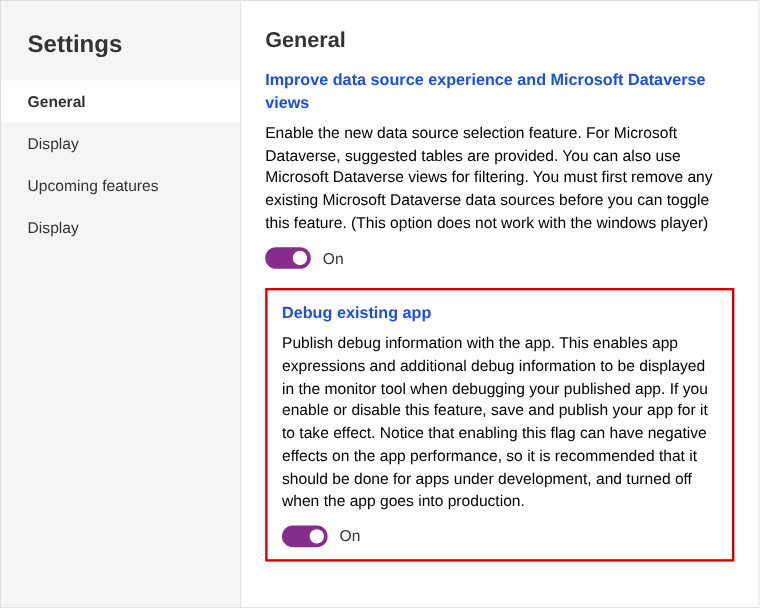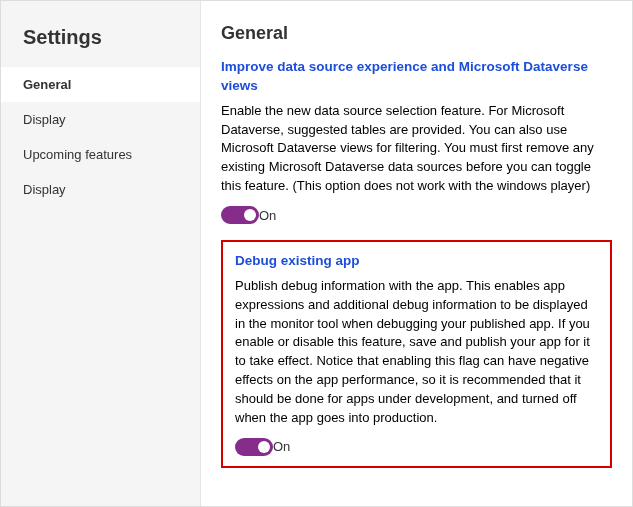--- a/index.html
+++ b/index.html
@@ -65,20 +65,21 @@
     }
     .setting-desc {
       font-size: 13px;
       color: #000000;
       line-height: 1.45;
       margin-bottom: 10px;
     }
     .toggle-row {
       display: flex;
       align-items: center;
+      gap: 10px;
       text-align: center;
     }
     .toggle {
       width: 38px;
       height: 18px;
       background: #862d8c;
       border-radius: 10px;
       position: relative;
       cursor: pointer;
     }

